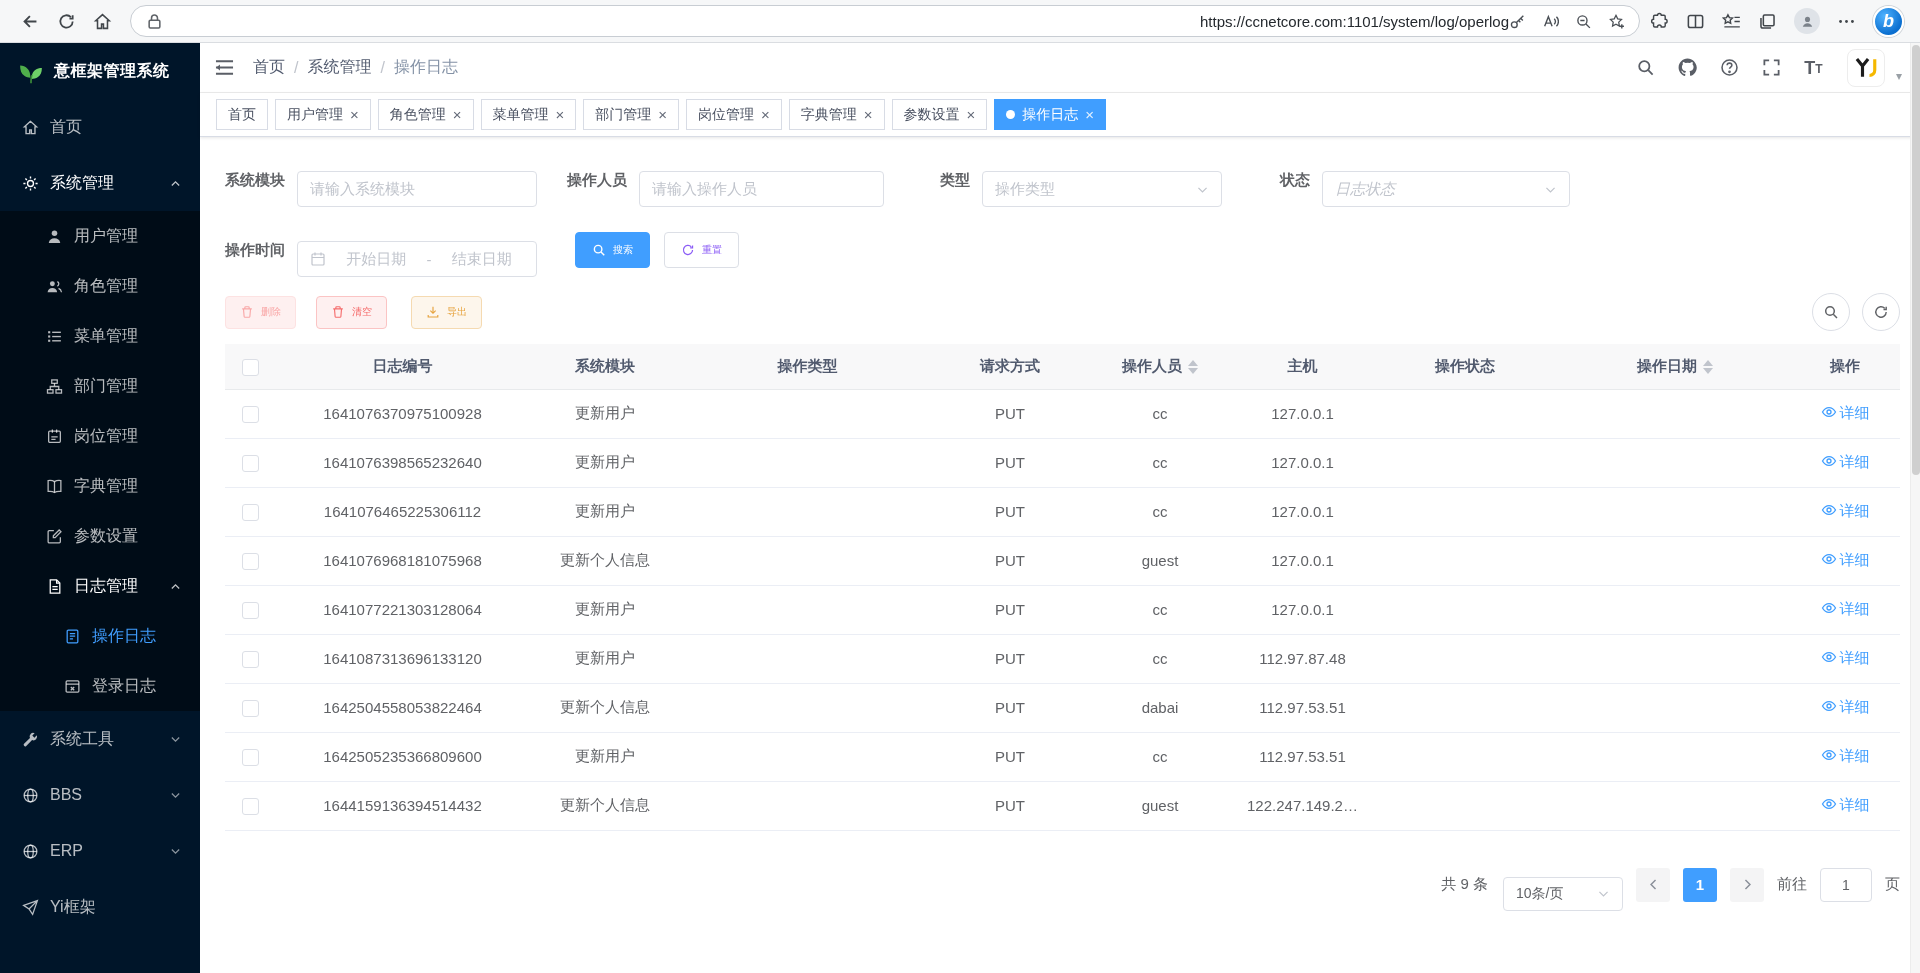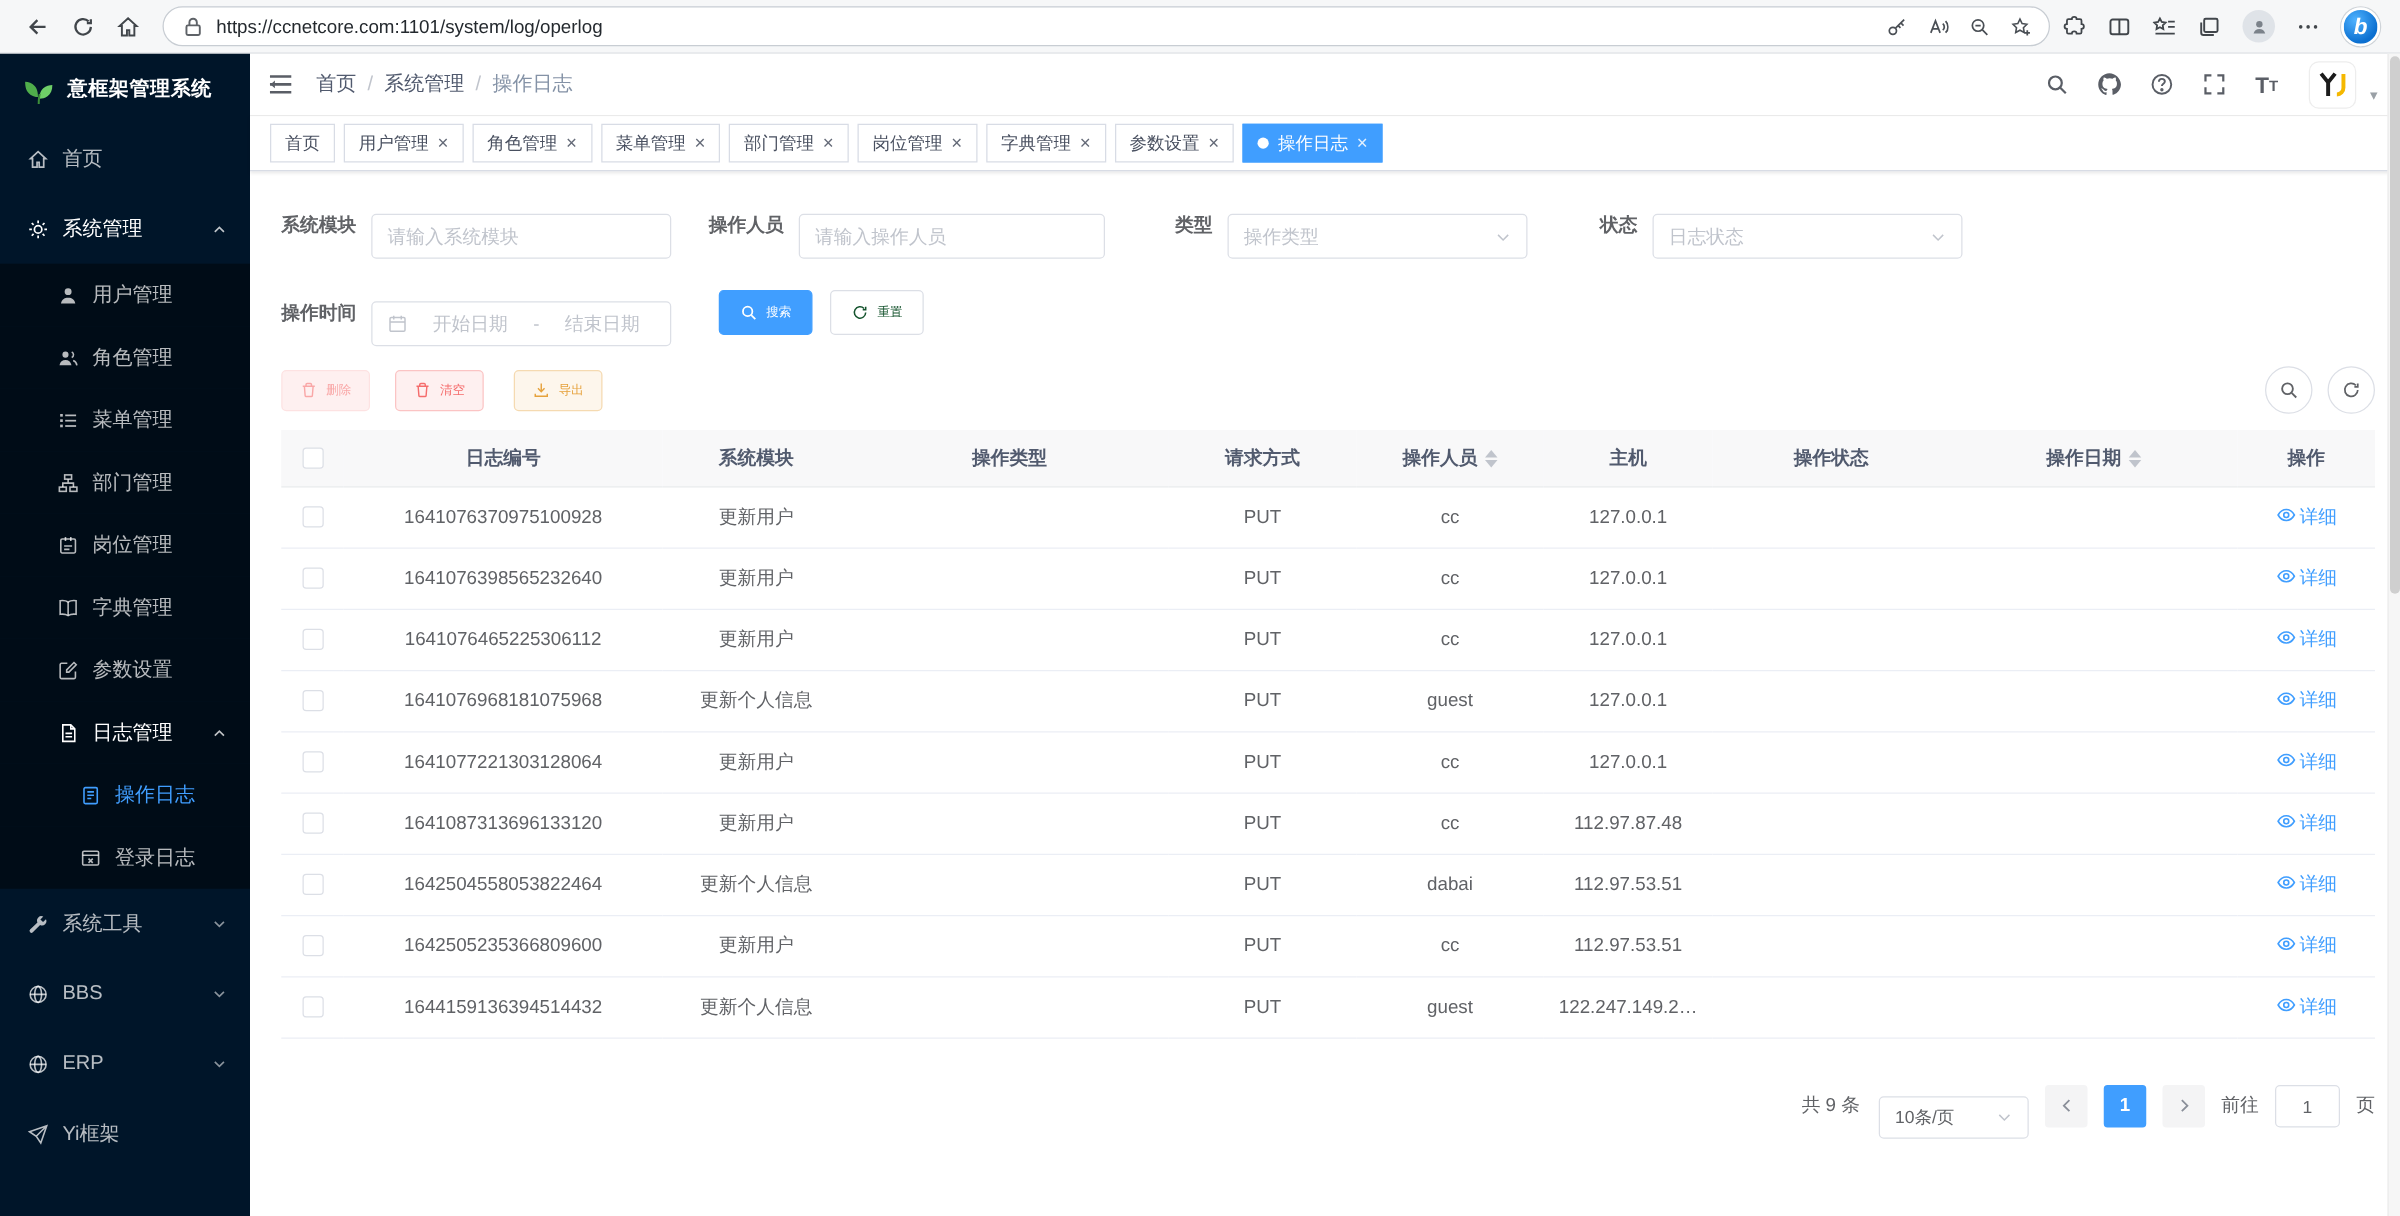--- a/index.html
+++ b/index.html
@@ -6,21 +6,21 @@
   html,body { background:#fff; }
   body { font-family:"Liberation Sans","DejaVu Sans",sans-serif; width:1920px; height:973px; overflow:hidden; }
   .screen { position:relative; width:1920px; height:973px; overflow:hidden; background:#fff; }
 
   
   .chrome { height:43px; background:#f6f7f8; border-bottom:1px solid #dadde1; display:flex; align-items:center; padding:0 12px; }
   .chrome .nav-icon { width:36px; height:34px; display:flex; align-items:center; justify-content:center; color:#41464b; border-radius:6px; cursor:pointer; flex-shrink:0; }
   .chrome svg { width:19px; height:19px; display:block; }
   .url-pill { flex:1; height:32px; background:#fff; border:1px solid #c8cdd3; border-radius:16px; display:flex; align-items:center; padding:0 14px; margin:0 10px; min-width:0; }
   .url-pill .lock { color:#5f6368; display:flex; }
-  .url-text { font-size:15px; color:#24292e; margin-left:9px; flex:1; white-space:nowrap; overflow:hidden; }
+  .url-text { font-size:15px; color:#24292e; margin-left:9px; flex:1; white-space:nowrap; overflow:hidden;text-align:right; }
   .pill-icons { display:flex; align-items:center; gap:16px; color:#4a4f55; }
   .pill-icons .p-icon, .chrome-right .c-icon { display:flex; align-items:center; justify-content:center; cursor:pointer; }
   .chrome-right { display:flex; align-items:center; gap:17px; color:#41464b; padding-right:4px; }
   .bing-badge { width:31px; height:31px; border-radius:50%; background:radial-gradient(circle at 35% 30%, #4fb2ff, #0b6fd0 70%); color:#fff; display:flex; align-items:center; justify-content:center; font-weight:bold; font-size:18px; border:2px solid #fff; box-shadow:0 0 0 1px #cfd4d9; font-style:italic; }
   .profile-dot { width:26px; height:26px; border-radius:50%; background:#dfe3e8; color:#7b828a; display:flex; align-items:center; justify-content:center; }
 
   
   .scrollbar { position:absolute; right:0; top:43px; width:10px; bottom:0; background:#f6f6f6; border-left:1px solid #ececec; }
   .scrollbar .thumb { position:absolute; left:1px; top:2px; width:8px; height:430px; background:#cfcfcf; border-radius:4px; }
 
@@ -82,21 +82,21 @@
   .select .caret svg { width:13px; height:13px; }
   .daterange { color:#c0c4cc; gap:8px; }
   .daterange .cal { display:flex; color:#c0c4cc; }
   .daterange .cal svg { width:16px; height:16px; }
   .daterange .seg { flex:1; text-align:center; font-size:15px; }
   .daterange .dash { color:#c0c4cc; }
 
   .btn { height:36px; border-radius:4px; padding:0 16px; font-size:10px; display:inline-flex; align-items:center; gap:7px; cursor:pointer; border:1px solid transparent; white-space:nowrap; }
   .btn svg { width:14px; height:14px; }
   .btn-primary { background:#409eff; border-color:#409eff; color:#fff; }
-  .btn-plain { background:#fff; border-color:#dcdfe6; color:#14532d; }
+  .btn-plain { background:#fff; border-color:#dcdfe6; color:#8b5cf6; }
   .btn-sm { height:33px; padding:0 14px; }
   .btn-danger-disabled { background:#fef0f0; border-color:#fde2e2; color:#f9a7a7; cursor:not-allowed; }
   .btn-danger { background:#fef0f0; border-color:#fbc4c4; color:#f56c6c; }
   .btn-warning { background:#fdf6ec; border-color:#f5dab1; color:#e6a23c; }
   .toolbar-right { margin-left:auto; display:flex; gap:12px; }
   .mini-circle { width:38px; height:38px; border-radius:50%; border:1px solid #dcdfe6; background:#fff; display:flex; align-items:center; justify-content:center; color:#606266; cursor:pointer; }
   .mini-circle svg { width:16px; height:16px; }
 
   
   table { width:100%; border-collapse:collapse; table-layout:fixed; }
@@ -576,21 +576,21 @@
               <span class="ph">操作类型</span>
               <span class="caret">
                   <svg viewBox="0 0 16 16">
                     <path d="M3 6l5 5 5-5" fill="none" stroke="currentColor" stroke-width="1.5"></path>
                   </svg>
                 </span>
             </div>
           </div>
           <div class="fgroup">
             <span class="flabel">状态</span>
-            <div class="ctrl select" style="width:248px;">
+            <div class="ctrl select" style="width:248px;font-style:italic;">
               <span class="ph">日志状态</span>
               <span class="caret">
                   <svg viewBox="0 0 16 16">
                     <path d="M3 6l5 5 5-5" fill="none" stroke="currentColor" stroke-width="1.5"></path>
                   </svg>
                 </span>
             </div>
           </div>
         </div>
 

